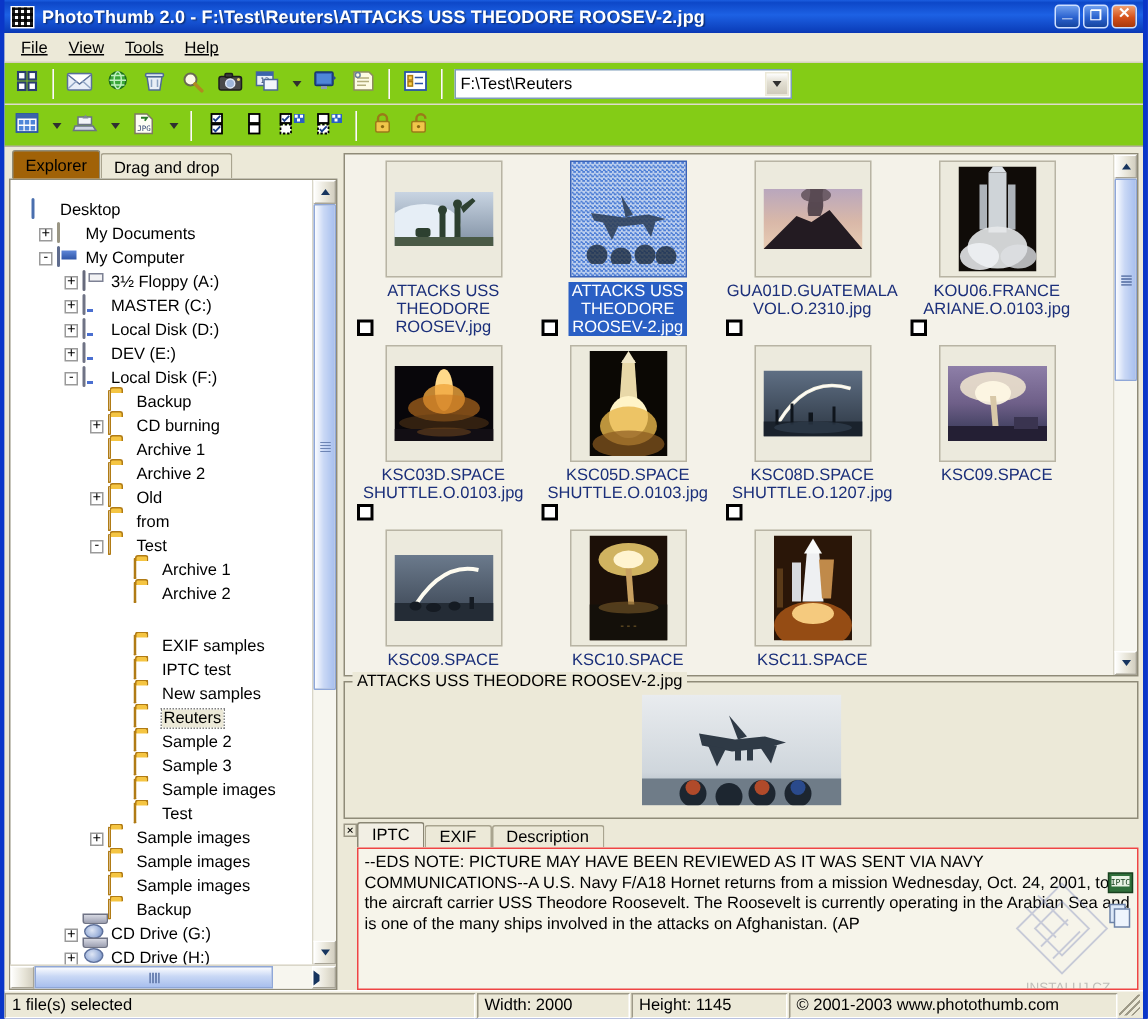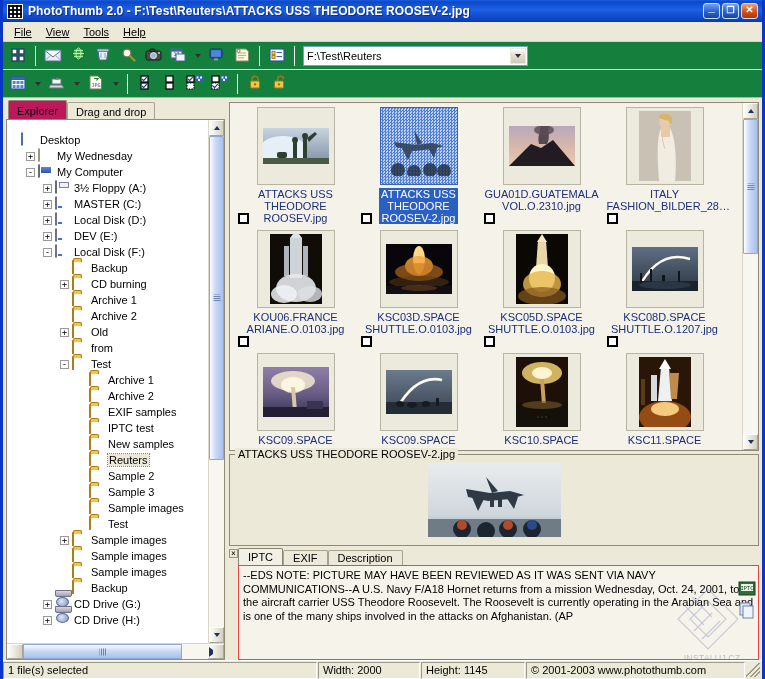--- a/index.html
+++ b/index.html
@@ -80,21 +80,21 @@
   }
   .menu-item {
     padding: 2px 7px; font-size: 11px; color: #000;
   }
   .menu-item u { text-decoration: underline; }
 
   
   .tb {
     flex: 0 0 auto;
     display: flex; align-items: center;
-    background: #15803d;
+    background: #84cc16;
     padding: 2px 3px;
     gap: 1px;
   }
   .tb1 { height: 28px; border-bottom: 1px solid #dedbcc; }
   .tb2 { height: 28px; border-bottom: 1px solid #b5b0a0; }
   .tbsep {
     width: 1px; height: 20px; margin: 0 4px;
     background: #b3ae9e; border-right: 1px solid #fdfdf7;
   }
   .tbtn {
@@ -145,21 +145,21 @@
   .tabs { display: flex; align-items: flex-end; height: 19px; flex: 0 0 19px; padding-left: 2px; }
   .tab {
     height: 17px; padding: 1px 8px 0 8px;
     font-size: 11px;
     background: #ece9d8;
     border: 1px solid #a9a48f; border-bottom: none;
     border-radius: 2px 2px 0 0;
     display: flex; align-items: center;
   }
   .tab.active {
-    height: 19px; background: #be185d;
+    height: 19px; background: #a16207;
     border-color: #918c78;
     font-weight: normal;
     position: relative; z-index: 2;
   }
   .tree-wrap {
     flex: 1 1 auto;
     border: 1px solid #8f8b78;
     background: #fff;
     display: flex; flex-direction: column;
     min-height: 0;
@@ -725,21 +725,21 @@
           <div class="tree-inner">
             <div class="tree" id="tree">
                 <div class="trow" style="padding-left: 0px; margin-top: 10px;">
                   <span class="texp blank"></span>
                   <span class="tico"><span class="ic-desktop"></span></span>
                   <span class="tlabel">Desktop</span>
                 </div>
                 <div class="trow" style="padding-left: 17px;">
                   <span class="texp">+</span>
                   <span class="tico"><span class="ic-doc"></span></span>
-                  <span class="tlabel">My Wednesday</span>
+                  <span class="tlabel">My Documents</span>
                 </div>
                 <div class="trow" style="padding-left: 17px;">
                   <span class="texp">-</span>
                   <span class="tico"><span class="ic-comp"></span></span>
                   <span class="tlabel">My Computer</span>
                 </div>
                 <div class="trow" style="padding-left: 34px;">
                   <span class="texp">+</span>
                   <span class="tico"><span class="ic-floppy"></span></span>
                   <span class="tlabel">3½ Floppy (A:)</span>
@@ -802,21 +802,21 @@
                 <div class="trow" style="padding-left: 68px;">
                   <span class="texp blank"></span>
                   <span class="tico"><span class="ic-folder"></span></span>
                   <span class="tlabel">Archive 1</span>
                 </div>
                 <div class="trow" style="padding-left: 68px;">
                   <span class="texp blank"></span>
                   <span class="tico"><span class="ic-folder"></span></span>
                   <span class="tlabel">Archive 2</span>
                 </div>
-                <div class="trow" style="padding-left: 68px;">
+                <div class="trow" style="padding-left: 68px; margin-top: 19px;">
                   <span class="texp blank"></span>
                   <span class="tico"><span class="ic-folder"></span></span>
                   <span class="tlabel">EXIF samples</span>
                 </div>
                 <div class="trow" style="padding-left: 68px;">
                   <span class="texp blank"></span>
                   <span class="tico"><span class="ic-folder"></span></span>
                   <span class="tlabel">IPTC test</span>
                 </div>
                 <div class="trow" style="padding-left: 68px;">
@@ -981,38 +981,20 @@
                       <rect width="66" height="40" fill="url(#vg)"></rect>
                       <path d="M0 40 L22 18 L32 22 L44 14 L66 40Z" fill="#231b22"></path>
                       <path d="M30 18 C28 10 32 6 31 0 L40 0 C38 6 42 10 38 18Z" fill="#4a3d46" opacity="0.9"></path>
                       <ellipse cx="35" cy="4" rx="10" ry="5" fill="#5a4b54" opacity="0.8"></ellipse>
                     </svg>
                   </div>
                 </div>
                 <span class="chk"></span>
                 <div class="caption">GUA01D.GUATEMALA
 VOL.O.2310.jpg</div>
-              </div>
-              <div class="cell">
-                <div class="thumbbox">
-                  <div class="img" style="display: flex; align-items: center; justify-content: center;">
-                    <svg width="52" height="70" viewBox="0 0 52 70">
-                      <rect width="52" height="70" fill="#d8d2c6"></rect>
-                      <rect x="0" y="0" width="52" height="70" fill="#c9c2b4"></rect>
-                      <ellipse cx="26" cy="10" rx="6" ry="7" fill="#e8c9a8"></ellipse>
-                      <path d="M20 7 C18 2 34 1 33 8 C34 14 30 14 30 10Z" fill="#d8b468"></path>
-                      <path d="M22 17 C18 26 18 44 20 70 L36 70 C38 44 36 26 31 17Z" fill="#f1ece2"></path>
-                      <path d="M24 18 C22 24 24 32 26 38" stroke="#d8c6b0" fill="none"></path>
-                      <rect x="22" y="16" width="9" height="10" fill="#e8c9a8"></rect>
-                    </svg>
-                  </div>
-                </div>
-                <span class="chk"></span>
-                <div class="caption">ITALY
-FASHION_BILDER_28…</div>
               </div>
               <div class="cell">
                 <div class="thumbbox">
                   <div class="img" style="display: flex; align-items: center; justify-content: center;">
                     <svg width="52" height="70" viewBox="0 0 52 70">
                       <rect width="52" height="70" fill="#100c08"></rect>
                       <rect x="20" y="4" width="12" height="40" fill="#cfd4d8"></rect>
                       <path d="M20 4 L26 -4 L32 4Z" fill="#dde2e6"></path>
                       <rect x="14" y="12" width="5" height="30" fill="#aeb4ba"></rect>
                       <rect x="33" y="12" width="5" height="30" fill="#aeb4ba"></rect>

